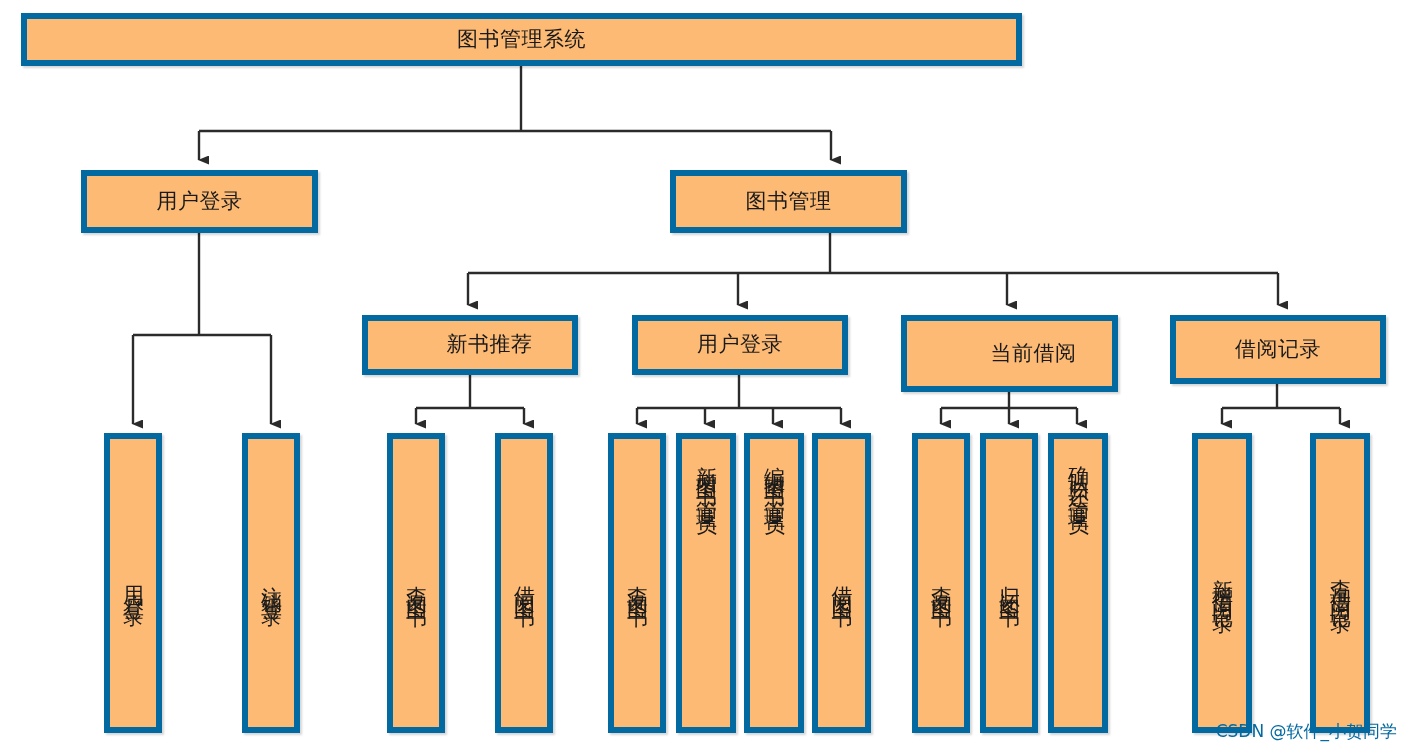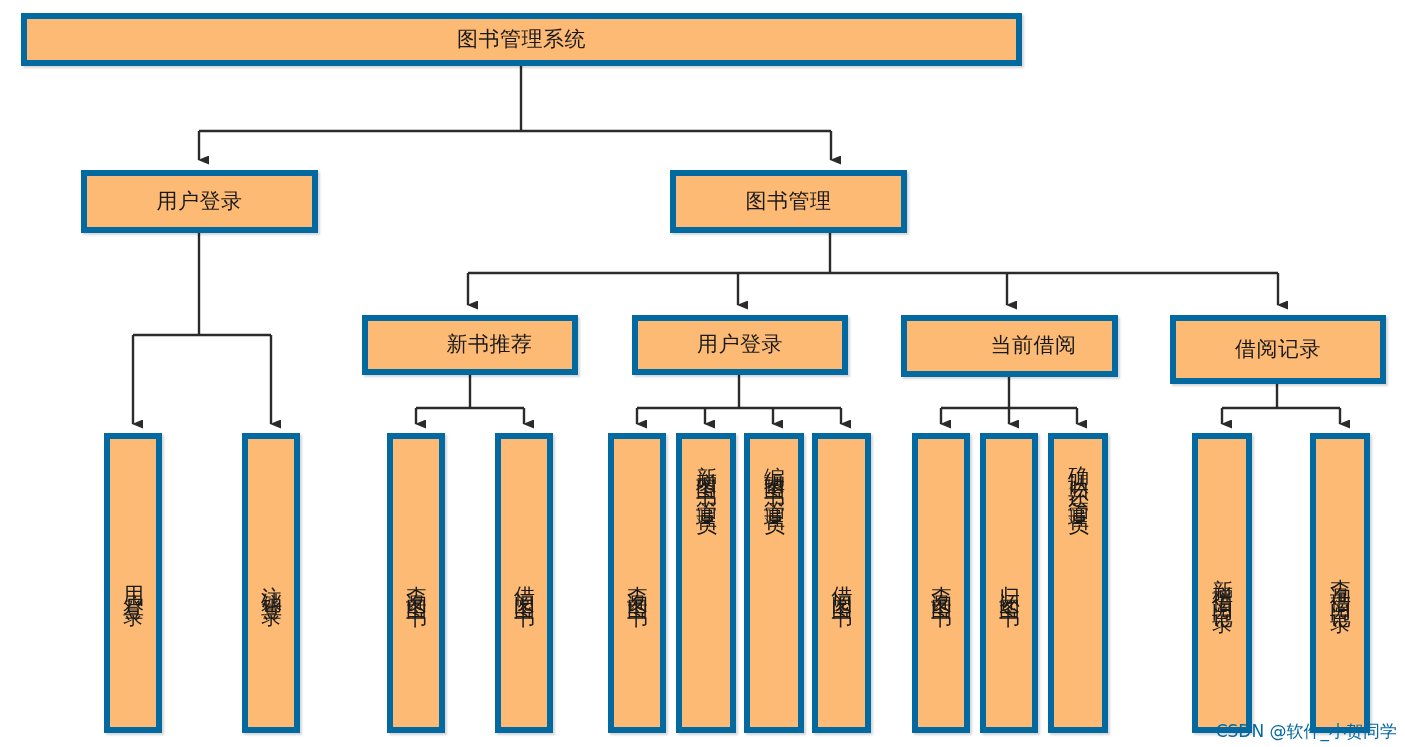--- a/index.html
+++ b/index.html
@@ -133,21 +133,21 @@
   <div class="node-box" style="left:670px; top:170px; width:237px; height:63px;">
     <span class="node-label-h">图书管理</span>
   </div>
 
   <div class="node-box" style="left:362px; top:315px; width:216px; height:60px;padding-left:39px;">
     <span class="node-label-h">新书推荐</span>
   </div>
   <div class="node-box" style="left:632px; top:315px; width:216px; height:60px;">
     <span class="node-label-h">用户登录</span>
   </div>
-  <div class="node-box" style="left:901px; top:315px; width:217px; height:62px;padding-left:48px;">
+  <div class="node-box" style="left:901px; top:315px; width:217px; height:77px;padding-left:48px;">
     <span class="node-label-h">当前借阅</span>
   </div>
   <div class="node-box" style="left:1170px; top:315px; width:216px; height:69px;">
     <span class="node-label-h">借阅记录</span>
   </div>
 
   <div class="node-box leaf centered" style="left:104px; top:433px; width:58px; height:300px;">
     <span class="node-label-v">用户登录</span>
   </div>
   <div class="node-box leaf centered" style="left:242px; top:433px; width:58px; height:300px;">

